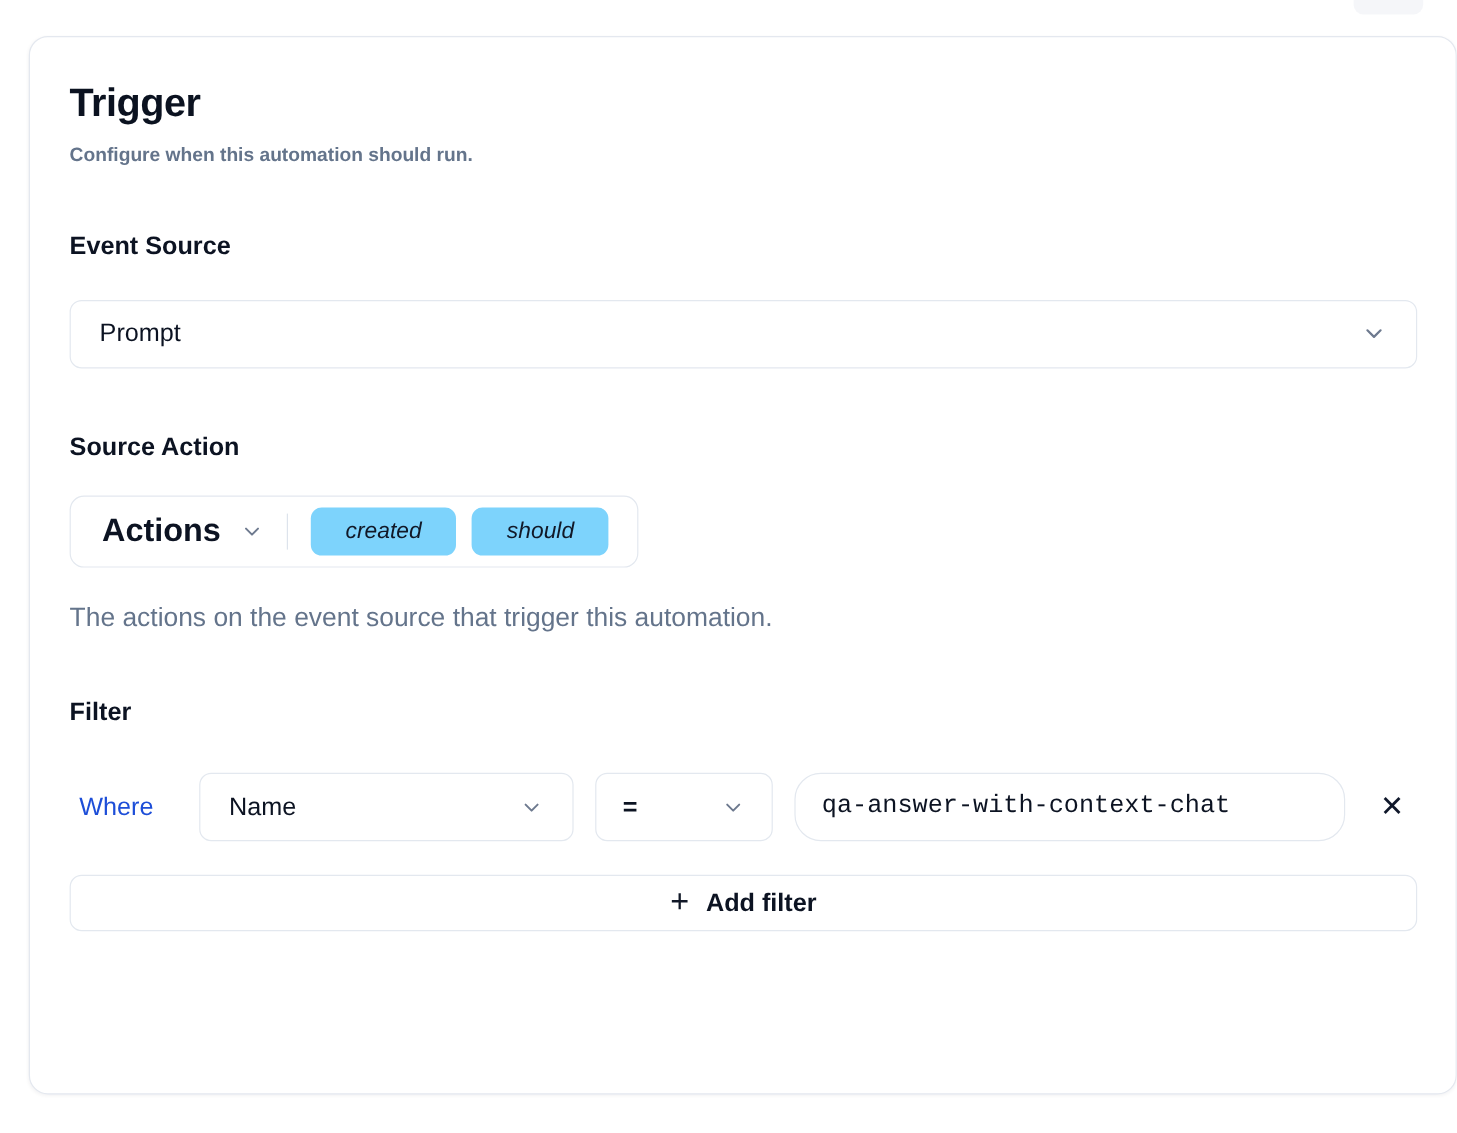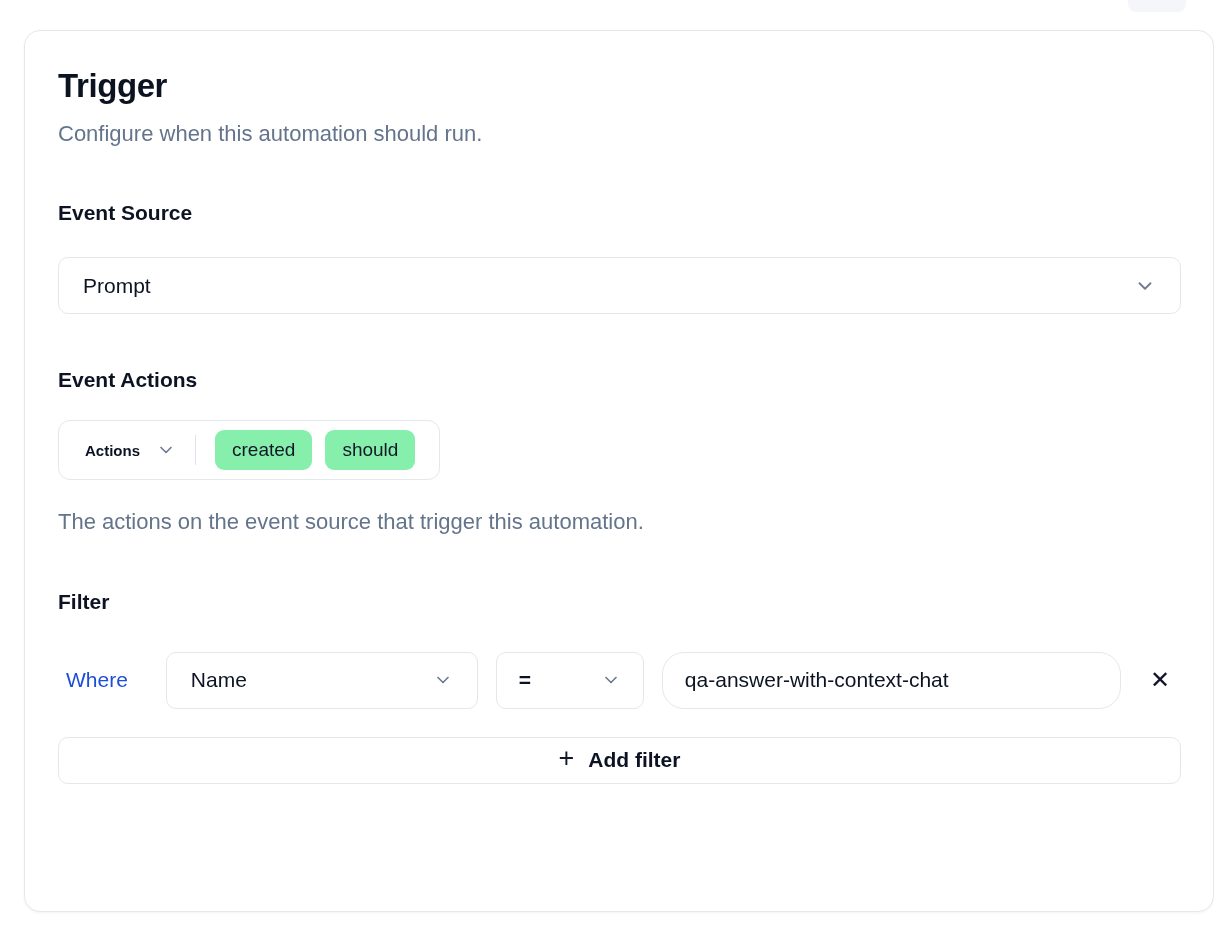--- a/index.html
+++ b/index.html
@@ -35,23 +35,24 @@
   }
   .page-title {
     font-size: 33px;
     font-weight: 700;
     letter-spacing: -0.4px;
     color: #0b1220;
     line-height: 1.15;
   }
   .page-subtitle {
     margin-top: 15px;
-    font-size: 22px;
+    font-size: 16px;
     color: #64748b;
     line-height: 1.25;
+    font-weight: bold;
   }
   .field-label {
     margin-top: 54px;
     font-size: 21px;
     font-weight: 600;
     color: #0c1322;
   }
   .select {
     border: 1px solid #e3e8ef;
     border-radius: 10px;
@@ -81,42 +82,43 @@
     height: 60px;
     border: 1px solid #e3e8ef;
     border-radius: 12px;
     padding: 0 24px 0 26px;
     background: #fff;
   }
   .actions-trigger {
     display: flex;
     align-items: center;
     gap: 16px;
-    font-size: 15px;
+    font-size: 27px;
     font-weight: 700;
     color: #0c1322;
     background: none;
     border: none;
     font-family: inherit;
     cursor: pointer;
   }
   .vdivider {
     width: 1px;
     height: 30px;
     background: #dde3ec;
     margin: 0 19px;
   }
   .chip-group { display: flex; align-items: center; gap: 13px; }
   .chip {
-    background: #86efac;
+    background: #7dd3fc;
     border-radius: 9px;
-    padding: 9px 17px;
+    padding: 9px 29px;
     font-size: 19px;
     color: #111827;
     white-space: nowrap;
+    font-style: italic;
   }
   
   .filter-row {
     margin-top: 38px;
     display: flex;
     align-items: center;
     gap: 18px;
   }
   .where-label {
     font-size: 21px;
@@ -128,21 +130,21 @@
   .field-select { width: 312px; flex: 0 0 auto; font-weight: 400; }
   .op-select { width: 148px; flex: 0 0 auto; padding: 0 22px; font-weight: 600; }
   .value-input {
     flex: 1 1 auto;
     min-width: 0;
     height: 57px;
     border: 1px solid #e3e8ef;
     border-radius: 22px;
     padding: 0 22px;
     font-size: 21px;
-    font-family: Liberation Sans, sans-serif;
+    font-family: Liberation Mono, monospace;
     color: #0c1322;
     background: #fff;
     outline: none;
   }
   .remove-filter {
     flex: 0 0 auto;
     width: 42px;
     height: 42px;
     display: flex;
     align-items: center;
@@ -196,21 +198,21 @@
   <div class="select select-full">
     <span>Prompt</span>
     <span class="chevron">
       <svg width="22" height="22" viewBox="0 0 24 24" fill="none" stroke="currentColor" stroke-width="2" stroke-linecap="round" stroke-linejoin="round">
           <path d="M6 9l6 6 6-6"></path>
         </svg>
     </span>
   </div>
 
   
-  <div class="field-label">Event Actions</div>
+  <div class="field-label">Source Action</div>
   <div class="actions-box">
     <button class="actions-trigger">
       <span>Actions</span>
       <span class="chevron">
         <svg width="20" height="20" viewBox="0 0 24 24" fill="none" stroke="currentColor" stroke-width="2" stroke-linecap="round" stroke-linejoin="round">
             <path d="M6 9l6 6 6-6"></path>
           </svg>
       </span>
     </button>
     <div class="vdivider"></div>

